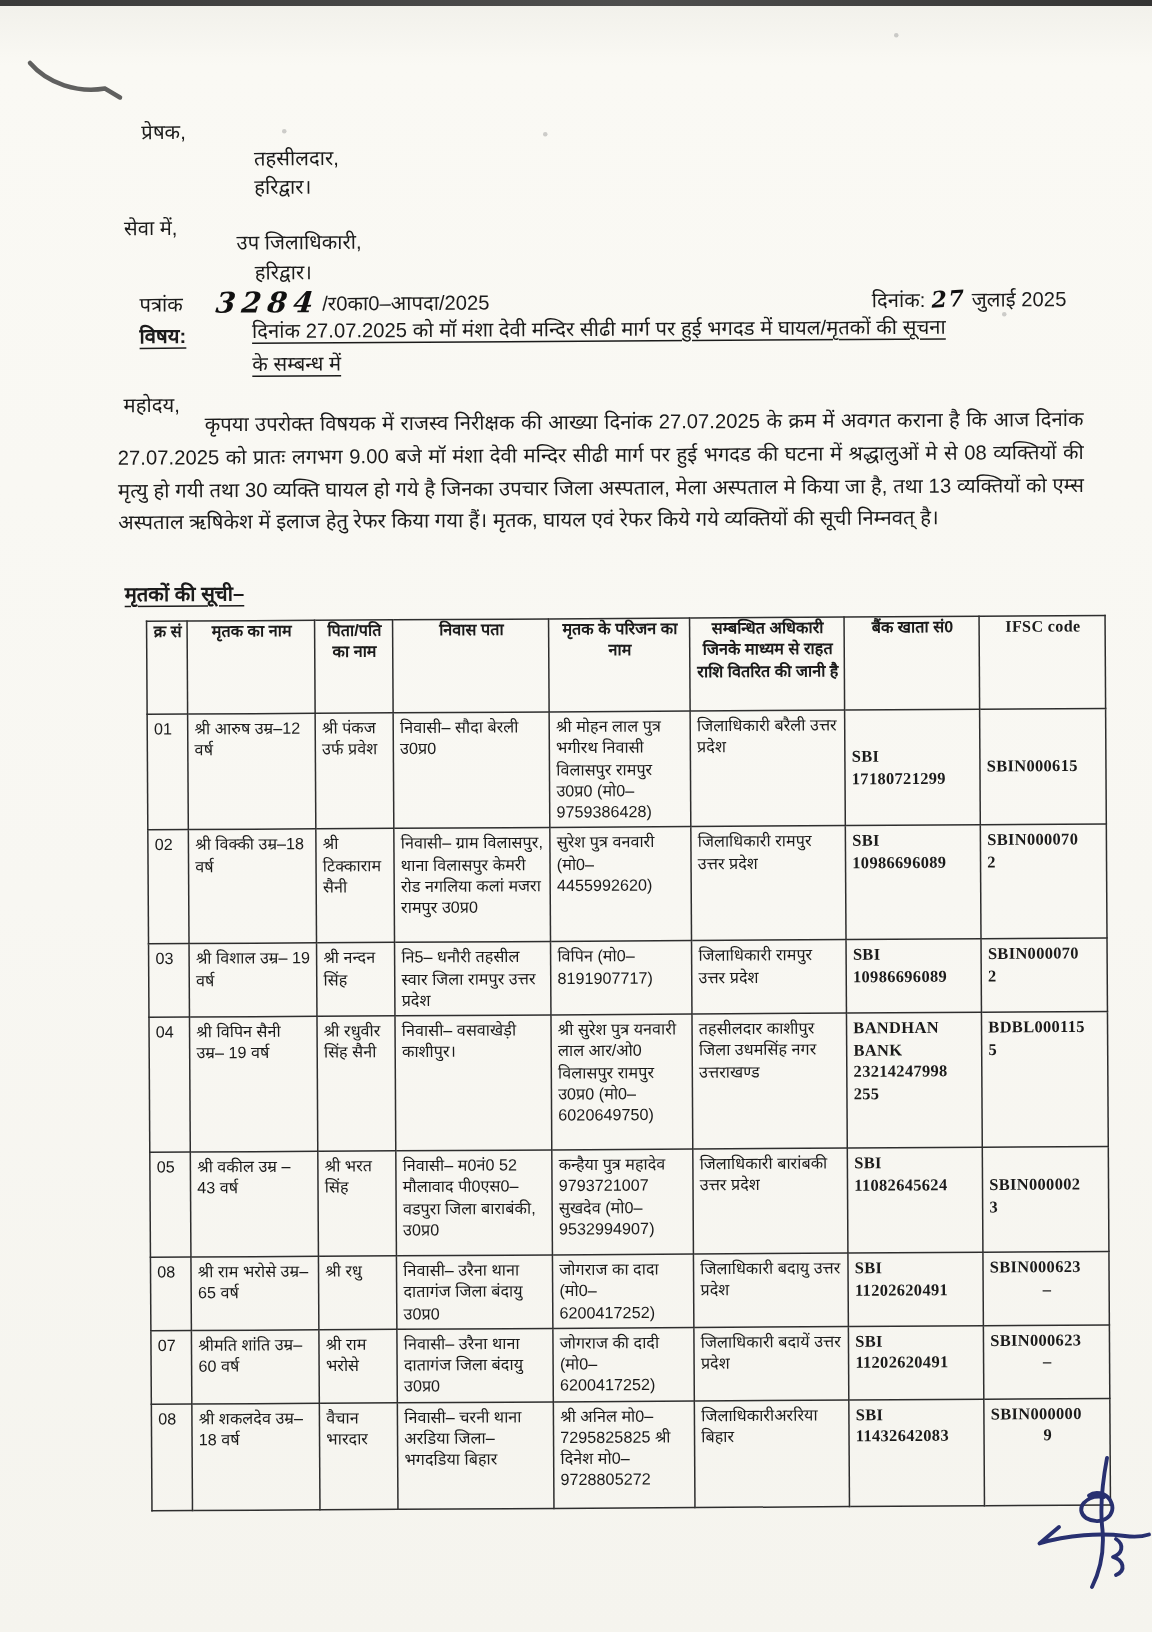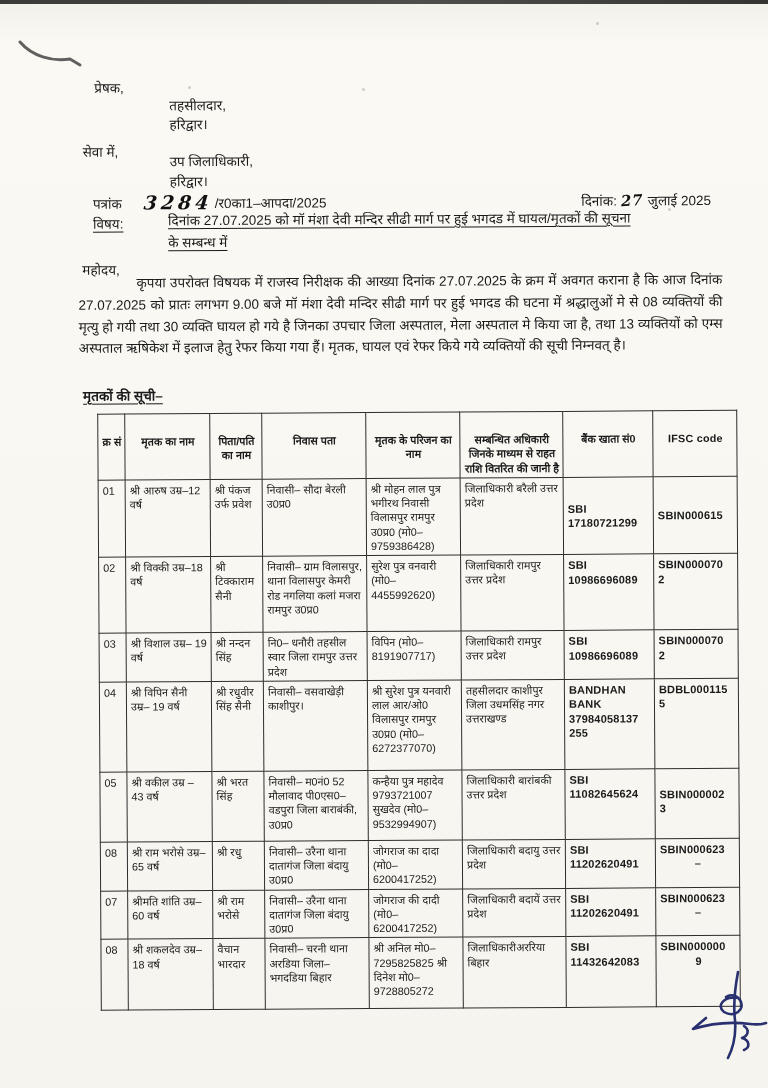--- a/index.html
+++ b/index.html
@@ -21,23 +21,23 @@
   .dateday{font-size:15px;letter-spacing:1px;margin:0 4px;display:inline-block;transform:rotate(-3deg);}
   .spacer{flex:1;}
   .subject-block{left:170px;top:209px;width:556px;font-size:13.5px;line-height:22px;font-weight:500;}
   .body-par{left:80px;top:271px;width:644px;text-align:justify;text-indent:58px;
     font-size:13.5px;line-height:21.8px;}
   .list-head{left:84px;top:385px;font-size:13.5px;font-weight:bold;}
   table.dtab{position:absolute;left:98px;top:412px;width:640px;border-collapse:collapse;
     table-layout:fixed;background:transparent;}
   table.dtab th,table.dtab td{border:1.4px solid #2e2e2e;vertical-align:top;
     padding:3px 3px 2px 4px;font-size:10.8px;line-height:1.32;overflow:hidden;}
-  table.dtab th{text-align:center;font-weight:bold;padding-top:20px;}
+  table.dtab th{text-align:center;font-weight:bold;padding-top:0;}
   td.num{text-align:left;padding-left:6px;}
-  .lat{font-size:11px;font-weight:600;letter-spacing:.2px;}
+  .lat{font-size:11px;font-weight:600;letter-spacing:.2px;font-family:Liberation Serif, serif;}
   .vm{vertical-align:middle !important;}
   .pt18{padding-top:18px !important;}
   tr.hr{height:62px;} tr.r1{height:72px;} tr.r2{height:76px;} tr.r3{height:46px;}
   tr.r4{height:90px;} tr.r5{height:70px;} tr.r6{height:48px;} tr.r7{height:48px;} tr.r8{height:71px;}
   .speck{position:absolute;width:3px;height:3px;border-radius:50%;background:#8a8a8a;opacity:.4;}
   .sig{position:absolute;left:688px;top:970px;}
   .pentick{position:absolute;left:16px;top:34px;}
 </style>
 </head>
 <body>
@@ -54,34 +54,34 @@
   <div class="speck" style="left:596px;top:22px"></div>
   <div class="speck" style="left:668px;top:208px"></div>
 
   <div class="sheet">
 
     <div class="abs t13" style="left:97px;top:76px">प्रेषक,</div>
     <div class="abs t13" style="left:172px;top:94px">तहसीलदार,</div>
     <div class="abs t13" style="left:172px;top:113px">हरिद्वार।</div>
 
     <div class="abs t13" style="left:85px;top:140px">सेवा में,</div>
-    <div class="abs t13" style="left:172px;top:150px">उप जिलाधिकारी,</div>
+    <div class="abs t13" style="left:160px;top:150px">उप जिलाधिकारी,</div>
     <div class="abs t13" style="left:172px;top:170px">हरिद्वार।</div>
 
     <div class="abs t13 refline">
       <span>पत्रांक</span>
       <span class="hw refnum">3284</span>
-      <span>/र0का1–आपदा/2025</span>
+      <span>/र0का0–आपदा/2025</span>
       <span class="spacer"></span>
       <span>दिनांक:</span>
       <span class="hw dateday">27</span>
       <span>जुलाई 2025</span>
     </div>
 
-    <div class="abs t13 ul" style="left:95px;top:212px;font-weight:400">विषय:</div>
+    <div class="abs t13 ul" style="left:95px;top:212px;font-weight:700">विषय:</div>
     <div class="abs subject-block">
       <span class="ul">दिनांक 27.07.2025 को मॉ मंशा देवी मन्दिर सीढी मार्ग पर हुई भगदड में घायल/मृतकों की सूचना</span><br>
       <span class="ul">के सम्बन्ध में</span>
     </div>
 
     <div class="abs t13" style="left:84px;top:258px">महोदय,</div>
 
     <div class="abs body-par">कृपया उपरोक्त विषयक में राजस्व निरीक्षक की आख्या दिनांक 27.07.2025 के क्रम में अवगत कराना है कि आज दिनांक 27.07.2025 को प्रातः लगभग 9.00 बजे मॉ मंशा देवी मन्दिर सीढी मार्ग पर हुई भगदड की घटना में श्रद्धालुओं मे से 08 व्यक्तियों की मृत्यु हो गयी तथा 30 व्यक्ति घायल हो गये है जिनका उपचार जिला अस्पताल, मेला अस्पताल मे किया जा है, तथा 13 व्यक्तियों को एम्स अस्पताल ऋषिकेश में इलाज हेतु रेफर किया गया हैं। मृतक, घायल एवं रेफर किये गये व्यक्तियों की सूची निम्नवत् है।</div>
 
     <div class="abs list-head ul">मृतकों की सूची–</div>
@@ -139,43 +139,43 @@
         <td>
           <div class="lat">SBIN000070</div>
           <div class="lat">2</div>
         </td>
       </tr>
 
       <tr class="r3">
         <td class="num">03</td>
         <td>श्री विशाल उम्र– 19 वर्ष</td>
         <td>श्री नन्दन सिंह</td>
-        <td>नि0– धनौरी तहसील स्वार जिला रामपुर उत्तर प्रदेश</td>
+        <td>नि5– धनौरी तहसील स्वार जिला रामपुर उत्तर प्रदेश</td>
         <td>विपिन (मो0– 8191907717)</td>
         <td>जिलाधिकारी रामपुर उत्तर प्रदेश</td>
         <td>
           <div class="lat">SBI</div>
           <div class="lat">10986696089</div>
         </td>
         <td>
           <div class="lat">SBIN000070</div>
           <div class="lat">2</div>
         </td>
       </tr>
 
       <tr class="r4">
         <td class="num">04</td>
         <td>श्री विपिन सैनी उम्र– 19 वर्ष</td>
         <td>श्री रधुवीर सिंह सैनी</td>
         <td>निवासी– वसवाखेड़ी काशीपुर।</td>
-        <td>श्री सुरेश पुत्र यनवारी लाल आर/ओ0 विलासपुर रामपुर उ0प्र0 (मो0–6272377070)</td>
+        <td>श्री सुरेश पुत्र यनवारी लाल आर/ओ0 विलासपुर रामपुर उ0प्र0 (मो0–6020649750)</td>
         <td>तहसीलदार काशीपुर जिला उधमसिंह नगर उत्तराखण्ड</td>
         <td>
           <div class="lat">BANDHAN BANK</div>
-          <div class="lat">37984058137</div>
+          <div class="lat">23214247998</div>
           <div class="lat">255</div>
         </td>
         <td>
           <div class="lat">BDBL000115</div>
           <div class="lat">5</div>
         </td>
       </tr>
 
       <tr class="r5">
         <td class="num">05</td>

